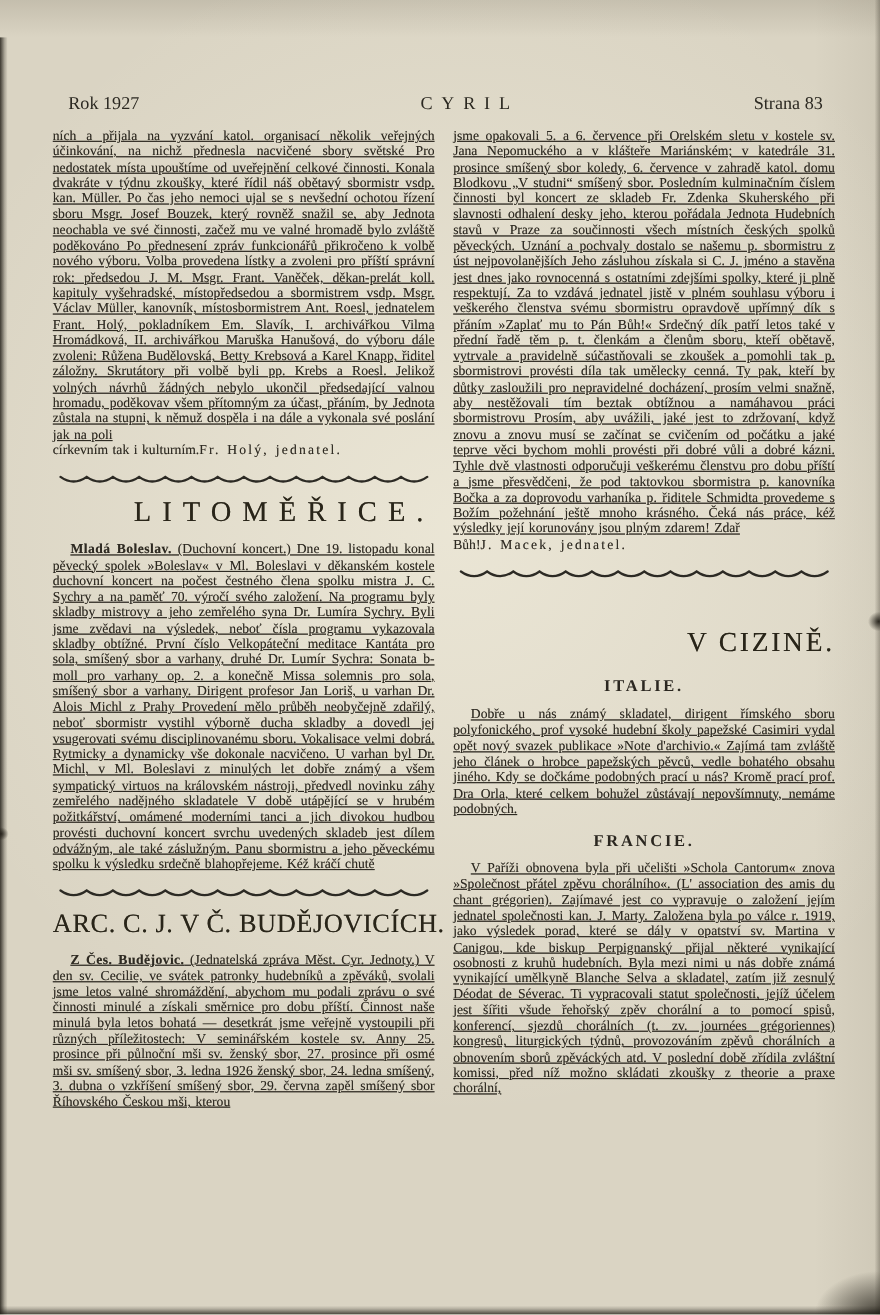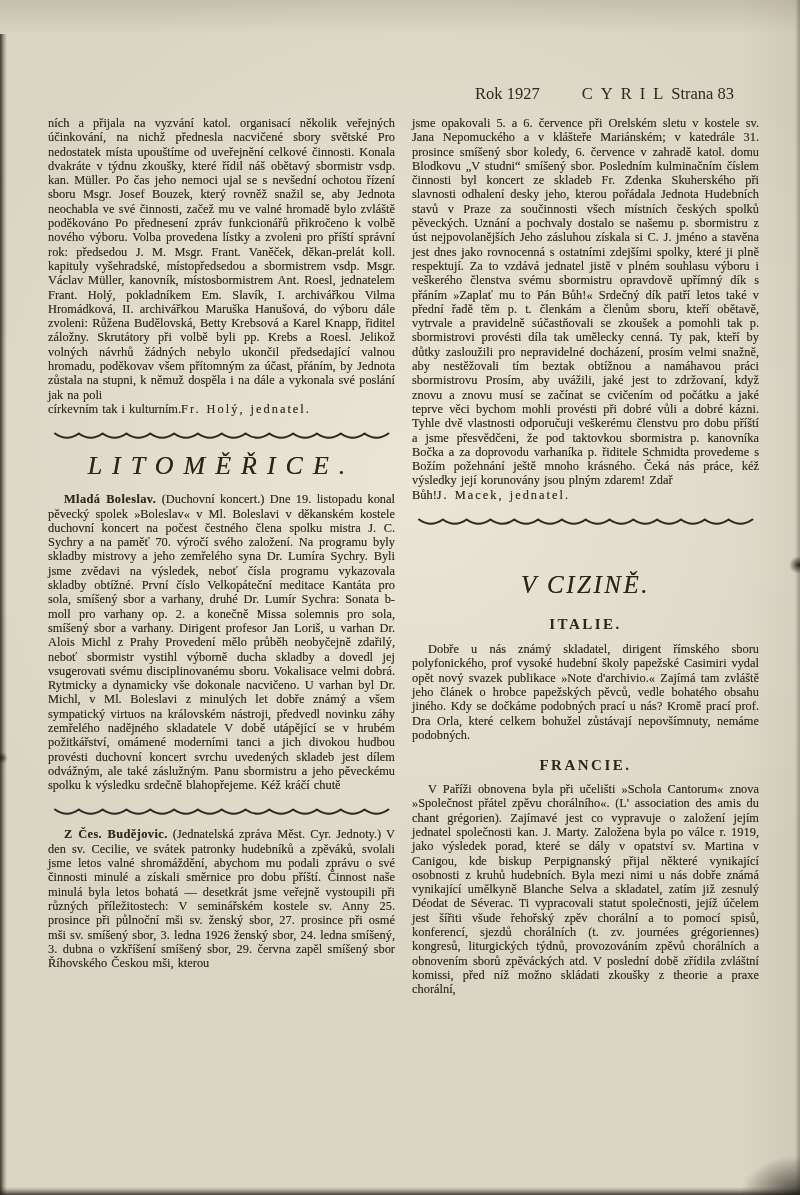--- a/index.html
+++ b/index.html
@@ -20,44 +20,44 @@
                  background:linear-gradient(to top, rgba(33,30,23,0.8), rgba(33,30,23,0.2) 65%, rgba(33,30,23,0)); }
   .edge-right  { position:absolute; right:0; top:0; bottom:0; width:5px;
                  background:linear-gradient(to left, rgba(55,50,38,0.35), rgba(55,50,38,0)); }
   .corner-br   { position:absolute; right:0; bottom:0; width:60px; height:40px;
                  background:radial-gradient(ellipse at 100% 100%, rgba(30,27,20,0.8), rgba(30,27,20,0) 70%); }
   .speck-right { position:absolute; right:0; top:556px; width:11px; height:18px;
                  background:radial-gradient(ellipse at 90% 50%, rgba(28,25,18,0.9), rgba(28,25,18,0) 70%); }
   .speck-left  { position:absolute; left:0;  top:752px; width:8px; height:12px;
                  background:radial-gradient(ellipse at 10% 50%, rgba(28,25,18,0.8), rgba(28,25,18,0) 70%); }
 
-  .header { position:absolute; top:84px; left:62px; right:66px;
-            display:flex; justify-content:flex-end; align-items:baseline;
+  .header { position:absolute; top:84px; left:62px; right:52px;
+            display:flex; justify-content:space-between; align-items:baseline;
             font-size:16.5px; color:#2b2821; }
   .header .h-center { letter-spacing:8px; margin-left:42px; }
 
   .columns { position:absolute; top:116px; left:48px; right:40px;
              display:flex; gap:17px; }
   .col { width:347px; }
 
   .body { font-size:12.4px; line-height:14.3px; text-align:justify;
-          word-spacing:1px; margin:0; text-shadow:0 0 0.4px rgba(46,42,34,0.45); }
+          word-spacing:1px; margin:0; text-shadow:0 0 0.4px rgba(46,42,34,0.45);text-decoration:underline; }
   .indent { text-indent:16px; }
   .gap { margin-top:9px; }
   .lead { font-weight:bold; letter-spacing:0.4px; }
 
   .lastline { display:flex; align-items:baseline;
               font-size:12.4px; line-height:14.3px; word-spacing:1px;
               text-shadow:0 0 0.4px rgba(46,42,34,0.45); }
   .sig { letter-spacing:2px; }
 
   .sep { margin:13px 5px 9px; height:13px; }
   .sep svg { display:block; width:100%; height:13px; }
 
-  .section-title { font-style:italic; font-weight:normal; text-align:center;
+  .section-title { font-weight:normal; text-align:right;
                    color:#292519; margin:0 0 11px; text-shadow:0 0 0.5px rgba(41,37,25,0.6);
                    white-space:nowrap; }
   .t-litomerice { font-size:26px; letter-spacing:10px; }
   .t-budejovice { font-size:24px; letter-spacing:0.5px; }
   .t-cizina { font-size:25px; letter-spacing:2.5px; line-height:1.28; margin:2px 0 8px; white-space:normal; }
   .country-title { font-size:15px; font-weight:bold; letter-spacing:2.5px;
                    text-align:center; color:#2b2720; margin:15px 0 8px; }
 </style>
 </head>
 <body>
@@ -96,20 +96,21 @@
       <h2 class="section-title t-litomerice">LITOMĚŘICE.</h2>
 
       <p class="body indent"><span class="lead">Mladá Boleslav.</span><span> (Duchovní koncert.) Dne 19. listopadu konal pěvecký spolek »Boleslav« v Ml. Boleslavi v děkanském kostele duchovní koncert na počest čestného člena spolku mistra J. C. Sychry a na paměť 70. výročí svého založení. Na programu byly skladby mistrovy a jeho zemřelého syna Dr. Lumíra Sychry. Byli jsme zvědavi na výsledek, neboť čísla programu vykazovala skladby obtížné. První číslo Velkopáteční meditace Kantáta pro sola, smíšený sbor a varhany, druhé Dr. Lumír Sychra: Sonata b-moll pro varhany op. 2. a konečně Missa solemnis pro sola, smíšený sbor a varhany. Dirigent profesor Jan Loriš, u varhan Dr. Alois Michl z Prahy Provedení mělo průběh neobyčejně zdařilý, neboť sbormistr vystihl výborně ducha skladby a dovedl jej vsugerovati svému disciplinovanému sboru. Vokalisace velmi dobrá. Rytmicky a dynamicky vše dokonale nacvičeno. U varhan byl Dr. Michl, v Ml. Boleslavi z minulých let dobře známý a všem sympatický virtuos na královském nástroji, předvedl novinku záhy zemřelého nadějného skladatele V době utápějící se v hrubém požitkářství, omámené moderními tanci a jich divokou hudbou provésti duchovní koncert svrchu uvedených skladeb jest dílem odvážným, ale také záslužným. Panu sbormistru a jeho pěveckému spolku k výsledku srdečně blahopřejeme. Kéž kráčí chutě</span></p>
 
       <div class="sep">
         <svg viewBox="0 0 334 13" preserveAspectRatio="none">
           <path d="M2 4.5 q11.8 8.5 23.6 0 11.8 8.5 23.6 0 11.8 8.5 23.6 0 11.8 8.5 23.6 0 11.8 8.5 23.6 0 11.8 8.5 23.6 0 11.8 8.5 23.6 0 11.8 8.5 23.6 0 11.8 8.5 23.6 0 11.8 8.5 23.6 0 11.8 8.5 23.6 0 11.8 8.5 23.6 0 11.8 8.5 23.6 0 11.8 8.5 23.6 0" fill="none" stroke="#2c2a24" stroke-width="2.1" stroke-linecap="round"></path>
         </svg>
       </div>
 
+      <h2 class="section-title t-budejovice">ARC. C. J. V Č. BUDĚJOVICÍCH.</h2>
 
       <p class="body indent"><span class="lead">Z Čes. Budějovic.</span><span> (Jednatelská zpráva Měst. Cyr. Jednoty.) V den sv. Cecilie, ve svátek patronky hudebníků a zpěváků, svolali jsme letos valné shromáždění, abychom mu podali zprávu o své činnosti minulé a získali směrnice pro dobu příští. Činnost naše minulá byla letos bohatá — desetkrát jsme veřejně vystoupili při různých příležitostech: V seminářském kostele sv. Anny 25. prosince při půlnoční mši sv. ženský sbor, 27. prosince při osmé mši sv. smíšený sbor, 3. ledna 1926 ženský sbor, 24. ledna smíšený, 3. dubna o vzkříšení smíšený sbor, 29. června zapěl smíšený sbor Říhovského Českou mši, kterou</span></p>
 
     </div>
 
     <div class="col">
 
       <p class="body">jsme opakovali 5. a 6. července při Orelském sletu v kostele sv. Jana Nepomuckého a v klášteře Mariánském; v katedrále 31. prosince smíšený sbor koledy, 6. července v zahradě katol. domu Blodkovu „V studni“ smíšený sbor. Posledním kulminačním číslem činnosti byl koncert ze skladeb Fr. Zdenka Skuherského při slavnosti odhalení desky jeho, kterou pořádala Jednota Hudebních stavů v Praze za součinnosti všech místních českých spolků pěveckých. Uznání a pochvaly dostalo se našemu p. sbormistru z úst nejpovolanějších Jeho zásluhou získala si C. J. jméno a stavěna jest dnes jako rovnocenná s ostatními zdejšími spolky, které ji plně respektují. Za to vzdává jednatel jistě v plném souhlasu výboru i veškerého členstva svému sbormistru opravdově upřímný dík s přáním »Zaplať mu to Pán Bůh!« Srdečný dík patří letos také v přední řadě těm p. t. členkám a členům sboru, kteří obětavě, vytrvale a pravidelně súčastňovali se zkoušek a pomohli tak p. sbormistrovi provésti díla tak umělecky cenná. Ty pak, kteří by důtky zasloužili pro nepravidelné docházení, prosím velmi snažně, aby nestěžovali tím beztak obtížnou a namáhavou práci sbormistrovu Prosím, aby uvážili, jaké jest to zdržovaní, když znovu a znovu musí se začínat se cvičením od počátku a jaké teprve věci bychom mohli provésti při dobré vůli a dobré kázni. Tyhle dvě vlastnosti odporučuji veškerému členstvu pro dobu příští a jsme přesvědčeni, že pod taktovkou sbormistra p. kanovníka Bočka a za doprovodu varhaníka p. řiditele Schmidta provedeme s Božím požehnání ještě mnoho krásného. Čeká nás práce, kéž výsledky její korunovány jsou plným zdarem! Zdař</p>
       <div class="lastline">
         <span>Bůh!</span>

